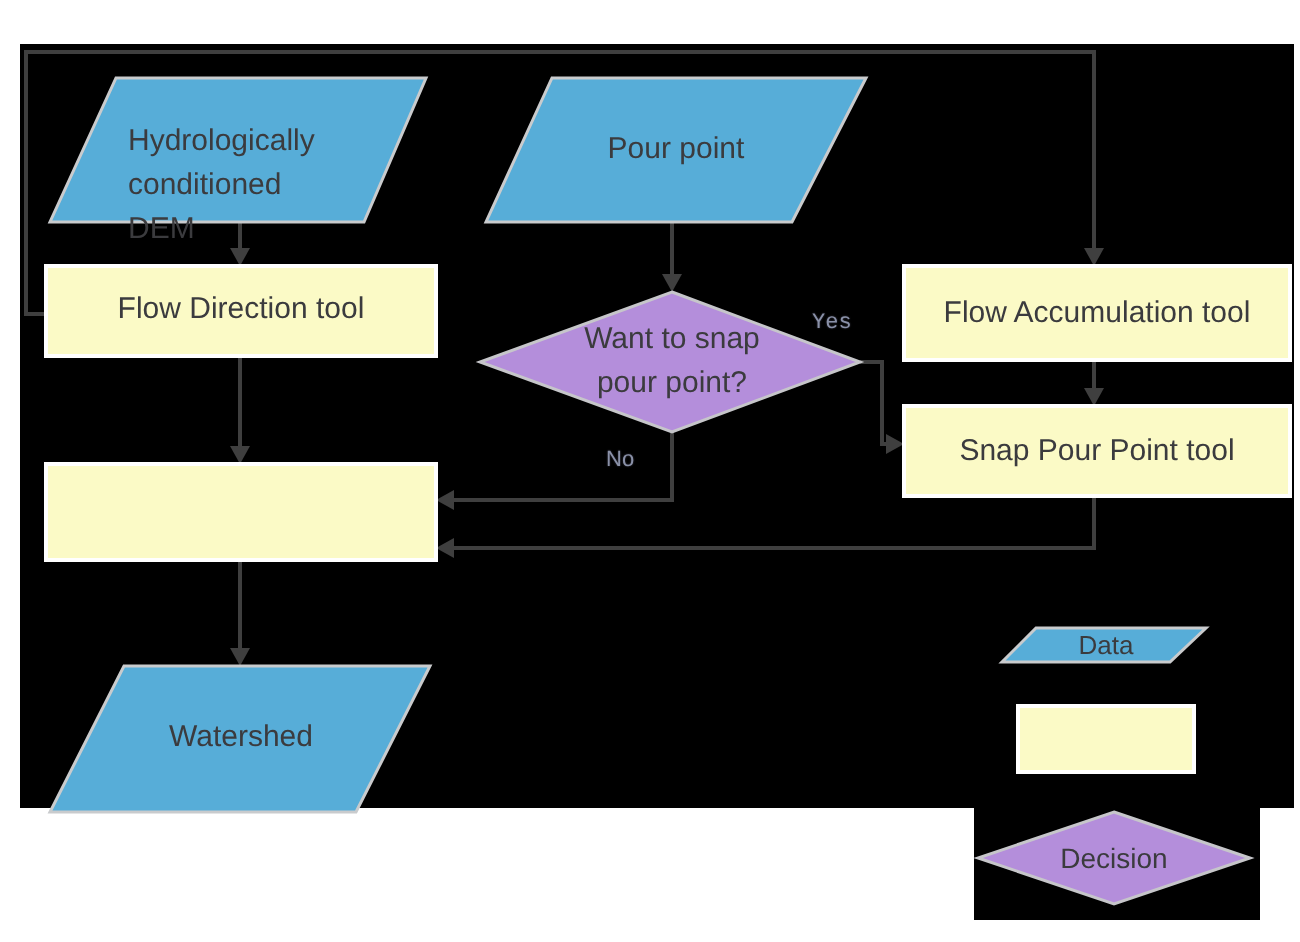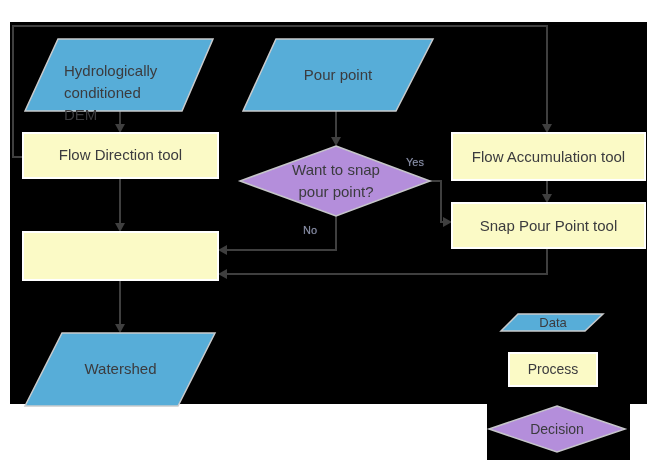--- a/index.html
+++ b/index.html
@@ -100,23 +100,22 @@
   <div class="label" style="left:452px; top:215px; width:193px;">Snap Pour Point tool</div>
 
   <div class="label" style="left:452px; top:146px; width:193px;">Flow Accumulation tool</div>
 
 
   <div class="label" style="left:256px; top:159px; width:160px;">Want to snap
 pour point?</div>
 
   <div class="label" style="left:43px; top:358px; width:155px;">Watershed</div>
 
-  <div class="edge-label" style="left:406px; top:156px;">Yes</div>
+  <div class="edge-label" style="left:406px; top:156px;font-family:Liberation Mono, monospace;">Yes</div>
 
   <div class="edge-label" style="left:303px; top:224px;text-align:right;">No</div>
 
   <div class="label legend-label" style="left:518px; top:315px; width:70px;">Data</div>
 
-  <div class="label legend-label" style="left:509px; top:361px; width:88px; font-size:14px;">Process</div>
 
   <div class="label legend-label" style="left:507px; top:421px; width:100px; font-size:14px;">Decision</div>
 
 </div>
 
 </body></html>

